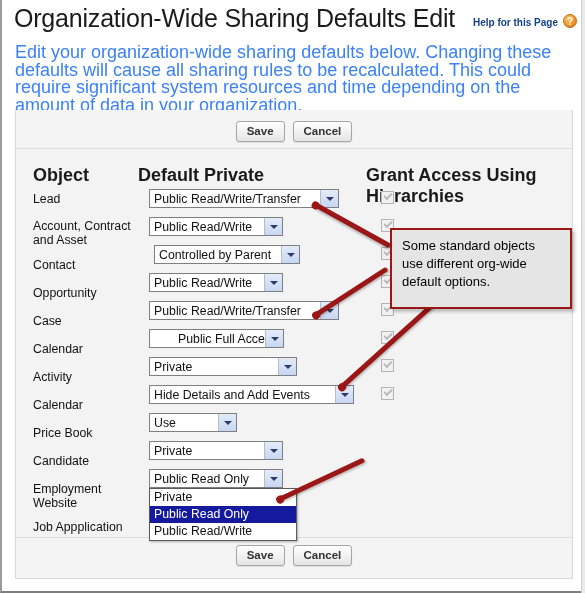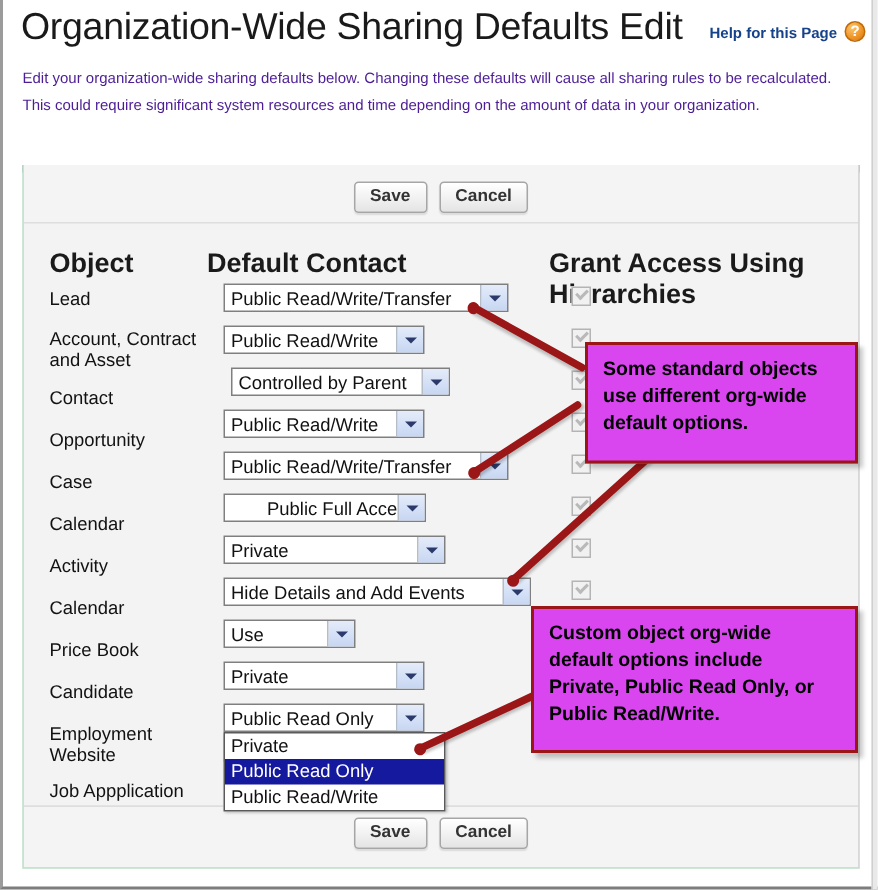--- a/index.html
+++ b/index.html
@@ -74,23 +74,23 @@
     text-align: center;
     box-sizing: border-box;
   }
 
   
   .intro {
     position: absolute;
     left: 13px;
     top: 44px;
     width: 556px;
-    font-size: 10px;
+    font-size: 18px;
     line-height: 17.5px;
-    color: #4c1d95;
+    color: #3b82f6;
   }
 
   
   .panel {
     position: absolute;
     left: 13px;
     top: 110px;
     width: 558px;
     height: 469px;
     box-sizing: border-box;
@@ -275,26 +275,26 @@
   }
   .cb.enabled::after {
     border-left: 2px solid #1f8a1f;
     border-bottom: 2px solid #1f8a1f;
   }
 
   
   .anno {
     position: absolute;
     box-sizing: border-box;
-    background: #d946ef;
+    background: #e5e5e5;
     border: 2px solid #9b1616;
     z-index: 60;
     padding: 7px 16px 8px 10px;
     font-size: 13px;
-    font-weight: bold;
+    font-weight: normal;
     line-height: 18px;
     color: #000000;
     box-shadow: 3px 3px 3px rgba(0,0,0,0.22);
   }
 
   .arrow-line {
     position: absolute;
     height: 5px;
     background: #9b1616;
     transform-origin: 0 50%;
@@ -344,21 +344,21 @@
   <div class="panel">
 
     <div class="panel-inner-top"></div>
     <div class="btn-row top">
       <button class="btn">Save</button>
       <button class="btn">Cancel</button>
     </div>
 
     <div class="table-area">
       <div class="col-head obj">Object</div>
-      <div class="col-head access">Default Contact</div>
+      <div class="col-head access">Default Private</div>
       <div class="col-head grant">Grant Access Using Hierarchies</div>
 
       <div class="row-label" style="top:43px;">Lead</div>
       <div class="row-label" style="top:70px;">Account, Contract and Asset</div>
       <div class="row-label" style="top:109px;">Contact</div>
       <div class="row-label" style="top:137px;">Opportunity</div>
       <div class="row-label" style="top:165px;">Case</div>
       <div class="row-label" style="top:193px;">Calendar</div>
       <div class="row-label" style="top:221px;">Activity</div>
       <div class="row-label" style="top:249px;">Calendar</div>
@@ -447,18 +447,15 @@
 
   <div class="arrow-line" style="left:313px; top:202px; width:86px; transform:rotate(29deg);"></div>
   <div class="arrow-line" style="left:313px; top:313px; width:86px; transform:rotate(-33deg);"></div>
   <div class="arrow-line" style="left:339px; top:385px; width:126px; transform:rotate(-42deg);"></div>
   <div class="arrow-line" style="left:277px; top:497px; width:94px; transform:rotate(-25deg);"></div>
 
   <div class="anno" style="left:388px; top:228px; width:182px; height:81px;">
     <span>Some standard objects use different org-wide default options.</span>
   </div>
 
-  <div class="anno" style="left:352px; top:404px; width:218px; height:98px;">
-    <span>Custom object org-wide default options include Private, Public Read Only, or Public Read/Write.</span>
-  </div>
 
   <div class="right-edge"></div>
 </div>
 
 </body></html>

